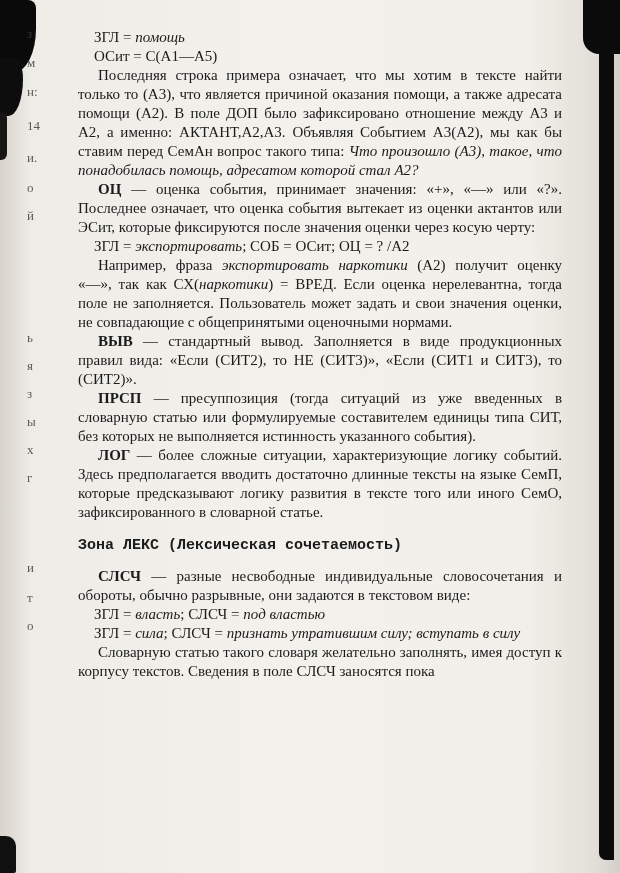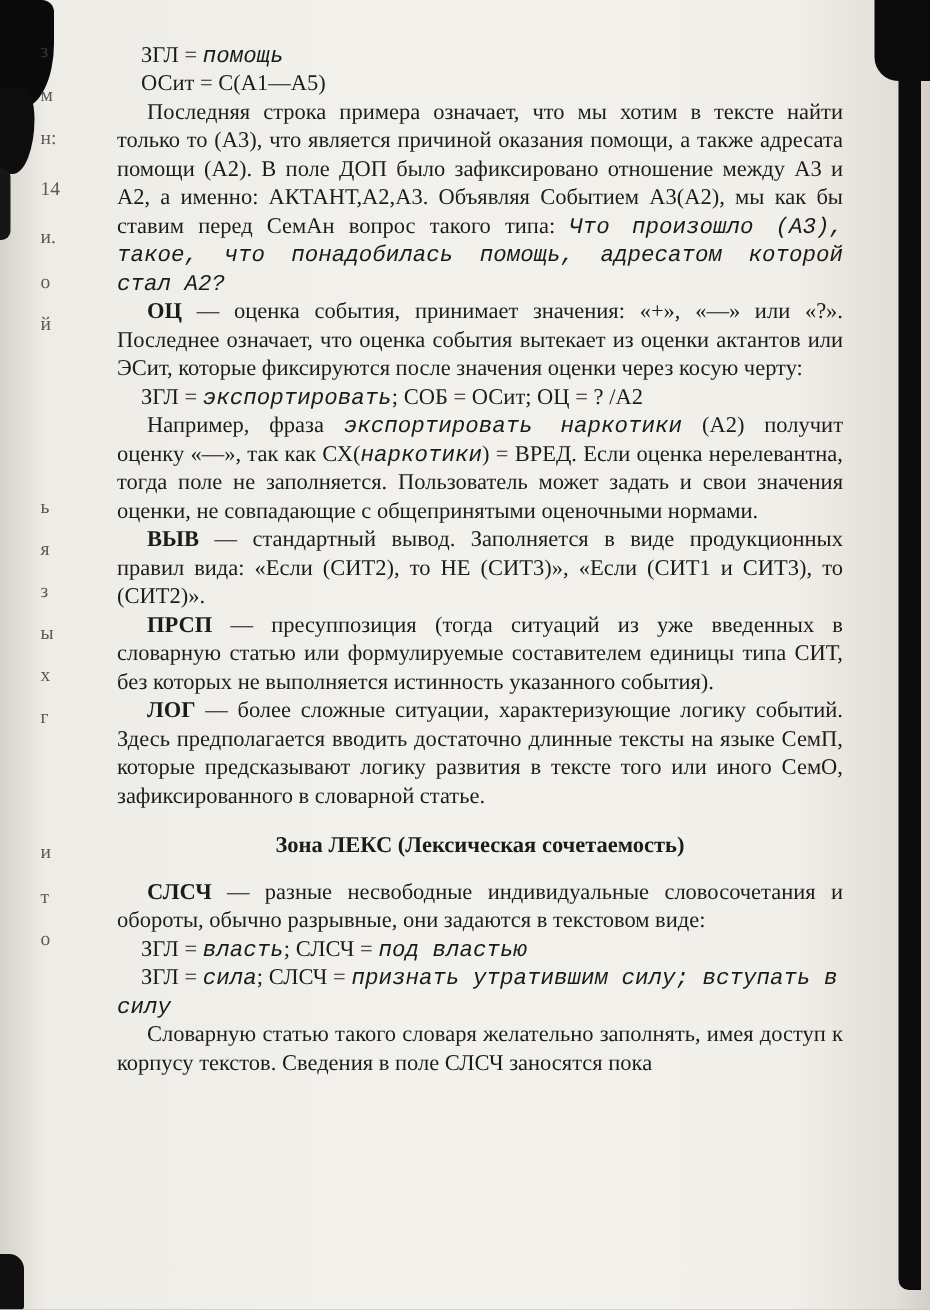--- a/index.html
+++ b/index.html
@@ -26,23 +26,23 @@
   }
   
   .text-col{
     position:absolute;left:78px;top:28px;width:484px;
     font-size:15px;line-height:19px;
   }
   .block{margin:0;}
   .para{text-align:justify;text-indent:20px;}
   .example{text-indent:16px;text-align:left;}
   .example + .para, .para + .example{}
-  .heading{text-align:center;font-weight:bold;margin:14px 0 12px 0;text-indent:0;}
+  .heading{text-align:left;font-weight:bold;margin:14px 0 12px 0;text-indent:0;font-family:Liberation Mono, monospace;}
   .b{font-weight:bold;}
-  .i{font-style:italic;font-family:Liberation Mono, monospace;}
+  .i{font-style:italic;}
   .page-num{
     position:absolute;left:78px;top:872px;width:484px;
     text-align:right;font-size:15px;color:#1b1b1b;
   }
 </style>
 </head>
 <body>
 
 <div class="paper">
   <div class="blob-tl-a"></div>

